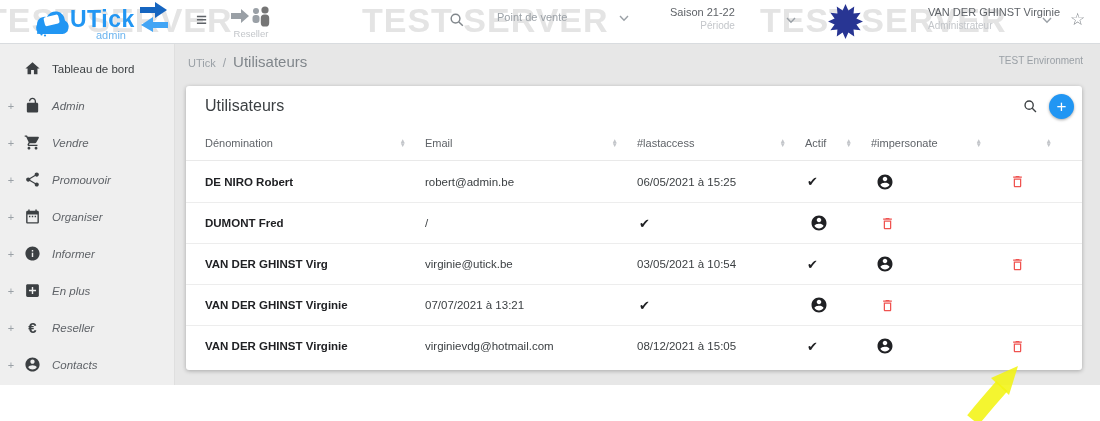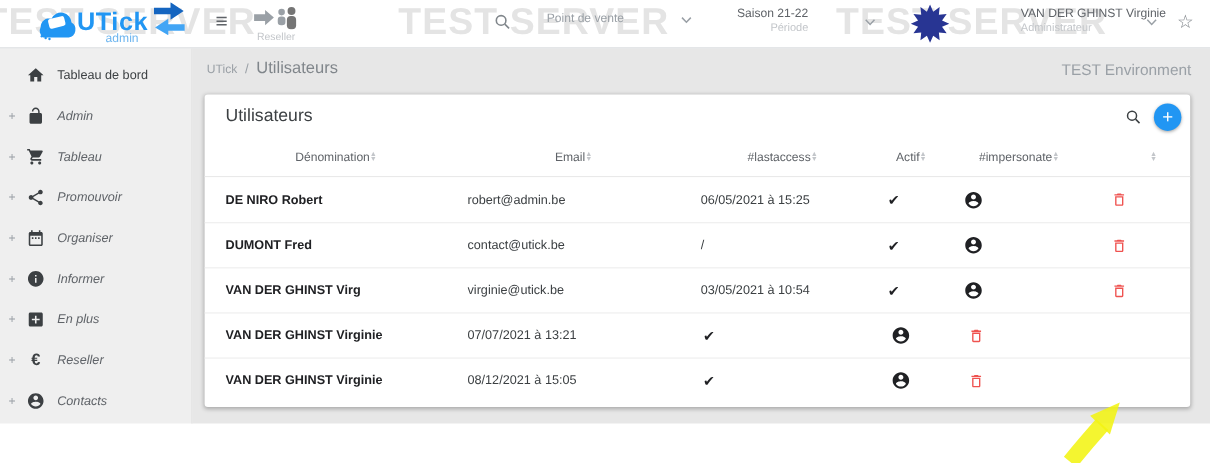--- a/index.html
+++ b/index.html
@@ -57,35 +57,35 @@
         text-align:center;flex:none;}
   .side-label{margin-left:11px;font-size:11.5px;color:#5f6368;font-style:italic;text-align:center;}
   .side-label.first{font-style:normal;color:#3c4043;}
 
   
   .content{position:absolute;left:175px;top:43px;width:925px;height:342px;background:#e7e7e7;}
   .crumb{position:absolute;left:13px;top:10px;display:flex;align-items:baseline;gap:7px;}
   .crumb-root{font-size:11px;color:#9aa0a6;cursor:pointer;}
   .crumb-sep{font-size:12px;color:#9aa0a6;}
   .crumb-cur{font-size:15px;color:#80868b;}
-  .env{position:absolute;right:17px;top:12px;font-size:14px;font-weight:500;color:#9aa0a6;}
+  .env{position:absolute;right:17px;top:12px;font-size:10px;font-weight:500;color:#9aa0a6;}
 
   
   .card{position:absolute;left:11px;top:43px;width:896px;height:284px;background:#fff;
         border-radius:3px;box-shadow:0 1px 4px rgba(0,0,0,.28);}
   .card-title{position:absolute;left:19px;top:11px;font-size:16px;color:#3c4043;}
   .card-search{position:absolute;right:44px;top:13px;width:15px;height:15px;color:#3c4043;cursor:pointer;}
   .fab{position:absolute;right:8px;top:8px;width:25px;height:25px;border-radius:50%;
        background:var(--accent);color:#fff;display:flex;align-items:center;justify-content:center;
        font-size:17px;line-height:1;box-shadow:0 1px 3px rgba(0,0,0,.35);cursor:pointer;}
 
   .grid{display:grid;grid-template-columns:220px 212px 168px 66px 130px 1fr;
         padding:0 12px 0 19px;align-items:center;box-sizing:border-box;}
   .thead{height:35px;margin-top:5px;border-bottom:1px solid #e9e9e9;}
-  .th{display:flex;justify-content:center;align-items:center;padding-right:19px;
+  .th{display:flex;justify-content:space-between;align-items:center;padding-right:19px;
       font-size:11px;color:#5f6368;}
   .th.actions{justify-content:flex-end;padding-right:18px;}
   .sort{display:flex;flex-direction:column;line-height:4.5px;font-size:6.5px;color:#c3c6ca;cursor:pointer;}
   .trow{height:41px;border-top:1px solid #ededed;}
   .trow:first-child{border-top:none;}
   .cell{font-size:11.5px;color:#3c4043;white-space:nowrap;overflow:hidden;padding-right:8px;}
   .cell.name{font-weight:700;color:#202124;}
   .check{font-size:13px;color:#202124;padding-left:2px;}
   .imp{width:18px;height:18px;fill:#202124;margin-left:5px;cursor:pointer;display:block;}
   .trash{width:15px;height:15px;fill:var(--delete);margin-left:9px;cursor:pointer;display:block;}
@@ -215,21 +215,21 @@
       <svg class="s-ic">
         <use href="#i-lock"></use>
       </svg>
       <span class="side-label">Admin</span>
     </div>
     <div class="side-item">
       <span class="plus">+</span>
       <svg class="s-ic">
         <use href="#i-cart"></use>
       </svg>
-      <span class="side-label">Tableau</span>
+      <span class="side-label">Vendre</span>
     </div>
     <div class="side-item">
       <span class="plus">+</span>
       <svg class="s-ic">
         <use href="#i-share"></use>
       </svg>
       <span class="side-label">Promouvoir</span>
     </div>
     <div class="side-item">
       <span class="plus">+</span>
@@ -337,21 +337,20 @@
             </svg>
           </div>
           <div class="cell actc">
             <svg class="trash">
               <use href="#i-trash"></use>
             </svg>
           </div>
         </div>
         <div class="grid trow">
           <div class="cell name">DUMONT Fred</div>
-          <div class="cell email">contact@utick.be</div>
           <div class="cell last">/</div>
           <div class="cell actif"><span class="check">✔</span></div>
           <div class="cell impc">
             <svg class="imp">
               <use href="#i-account"></use>
             </svg>
           </div>
           <div class="cell actc">
             <svg class="trash">
               <use href="#i-trash"></use>
@@ -384,20 +383,21 @@
             </svg>
           </div>
           <div class="cell actc">
             <svg class="trash">
               <use href="#i-trash"></use>
             </svg>
           </div>
         </div>
         <div class="grid trow">
           <div class="cell name">VAN DER GHINST Virginie</div>
+          <div class="cell email">virginievdg@hotmail.com</div>
           <div class="cell last">08/12/2021 à 15:05</div>
           <div class="cell actif"><span class="check">✔</span></div>
           <div class="cell impc">
             <svg class="imp">
               <use href="#i-account"></use>
             </svg>
           </div>
           <div class="cell actc">
             <svg class="trash">
               <use href="#i-trash"></use>

